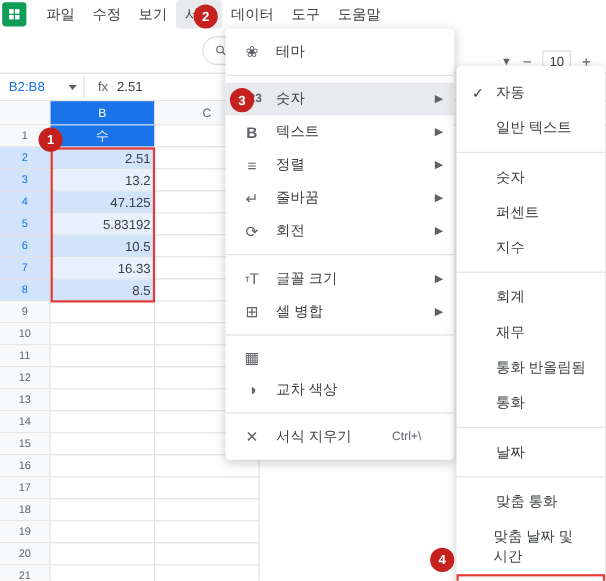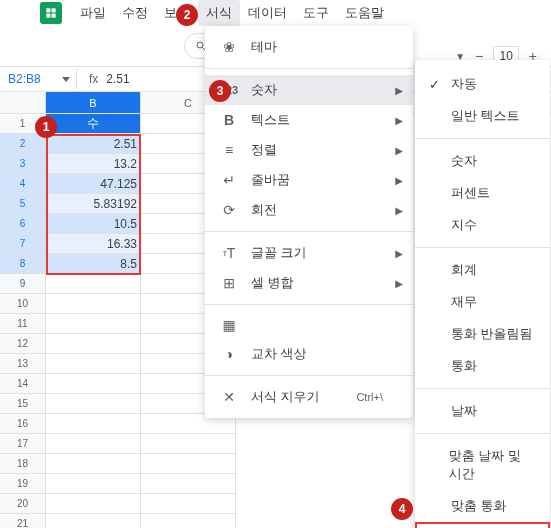--- a/index.html
+++ b/index.html
@@ -1,17 +1,17 @@
 <!DOCTYPE html>
 <html><head>
   <meta charset="utf-8">
   <style>
     * { margin: 0; padding: 0; box-sizing: border-box; font-family: Arial, sans-serif; }
     body { background: #fff; width: 551px; height: 528px; overflow: hidden; position: relative; font-size: 13px; color: #3c4043; }
-    .header { display: flex; align-items: center; height: 26px; padding: 0 16px; margin-left: 24px; }
+    .header { display: flex; align-items: center; height: 26px; padding: 0 2px; }
     .logo { width: 22px; height: 22px; background: #0f9d58; border-radius: 3px; display: flex; align-items: center; justify-content: center; margin-right: 10px; }
     .logo svg { width: 14px; height: 14px; }
     .menu-item { padding: 4px 8px; cursor: pointer; font-size: 13px; }
     .menu-item.active { background: #e8eaed; border-radius: 3px; }
     .toolbar { display: flex; align-items: center; height: 40px; padding: 0 10px; gap: 2px; justify-content: center; }
     .search-box { display: flex; align-items: center; border: 1px solid #dadce0; border-radius: 18px; padding: 4px 10px; width: 90px; margin-right: 10px; }
     .search-box svg { width: 16px; height: 16px; margin-right: 6px; }
     .search-box input { border: none; outline: none; width: 50px; font-size: 13px; }
     .tb-icon { width: 26px; height: 26px; display: flex; align-items: center; justify-content: center; cursor: pointer; border-radius: 3px; }
     .tb-sep { width: 1px; height: 20px; background: #dadce0; margin: 0 4px; }
@@ -337,25 +337,25 @@
       <span>통화</span>
     </div>
   <div class="nm-sep"></div>
   <div class="nm-item">
       <span class="nm-check"></span>
       <span>날짜</span>
     </div>
   <div class="nm-sep"></div>
   <div class="nm-item">
       <span class="nm-check"></span>
+      <span>맞춤 통화</span>
+    </div>
+  <div class="nm-item">
+      <span class="nm-check"></span>
       <span>맞춤 날짜 및 시간</span>
-    </div>
-  <div class="nm-item">
-      <span class="nm-check"></span>
-      <span>맞춤 통화</span>
     </div>
   <div class="nm-item nm-highlight">
       <span class="nm-check"></span>
     </div>
 </div>
 
 <div class="badge" style="left:35px;top:116px;">1</div>
 <div class="badge" style="left:176px;top:4px;">2</div>
 <div class="badge" style="left:209px;top:80px;">3</div>
 <div class="badge" style="left:391px;top:498px;">4</div>

